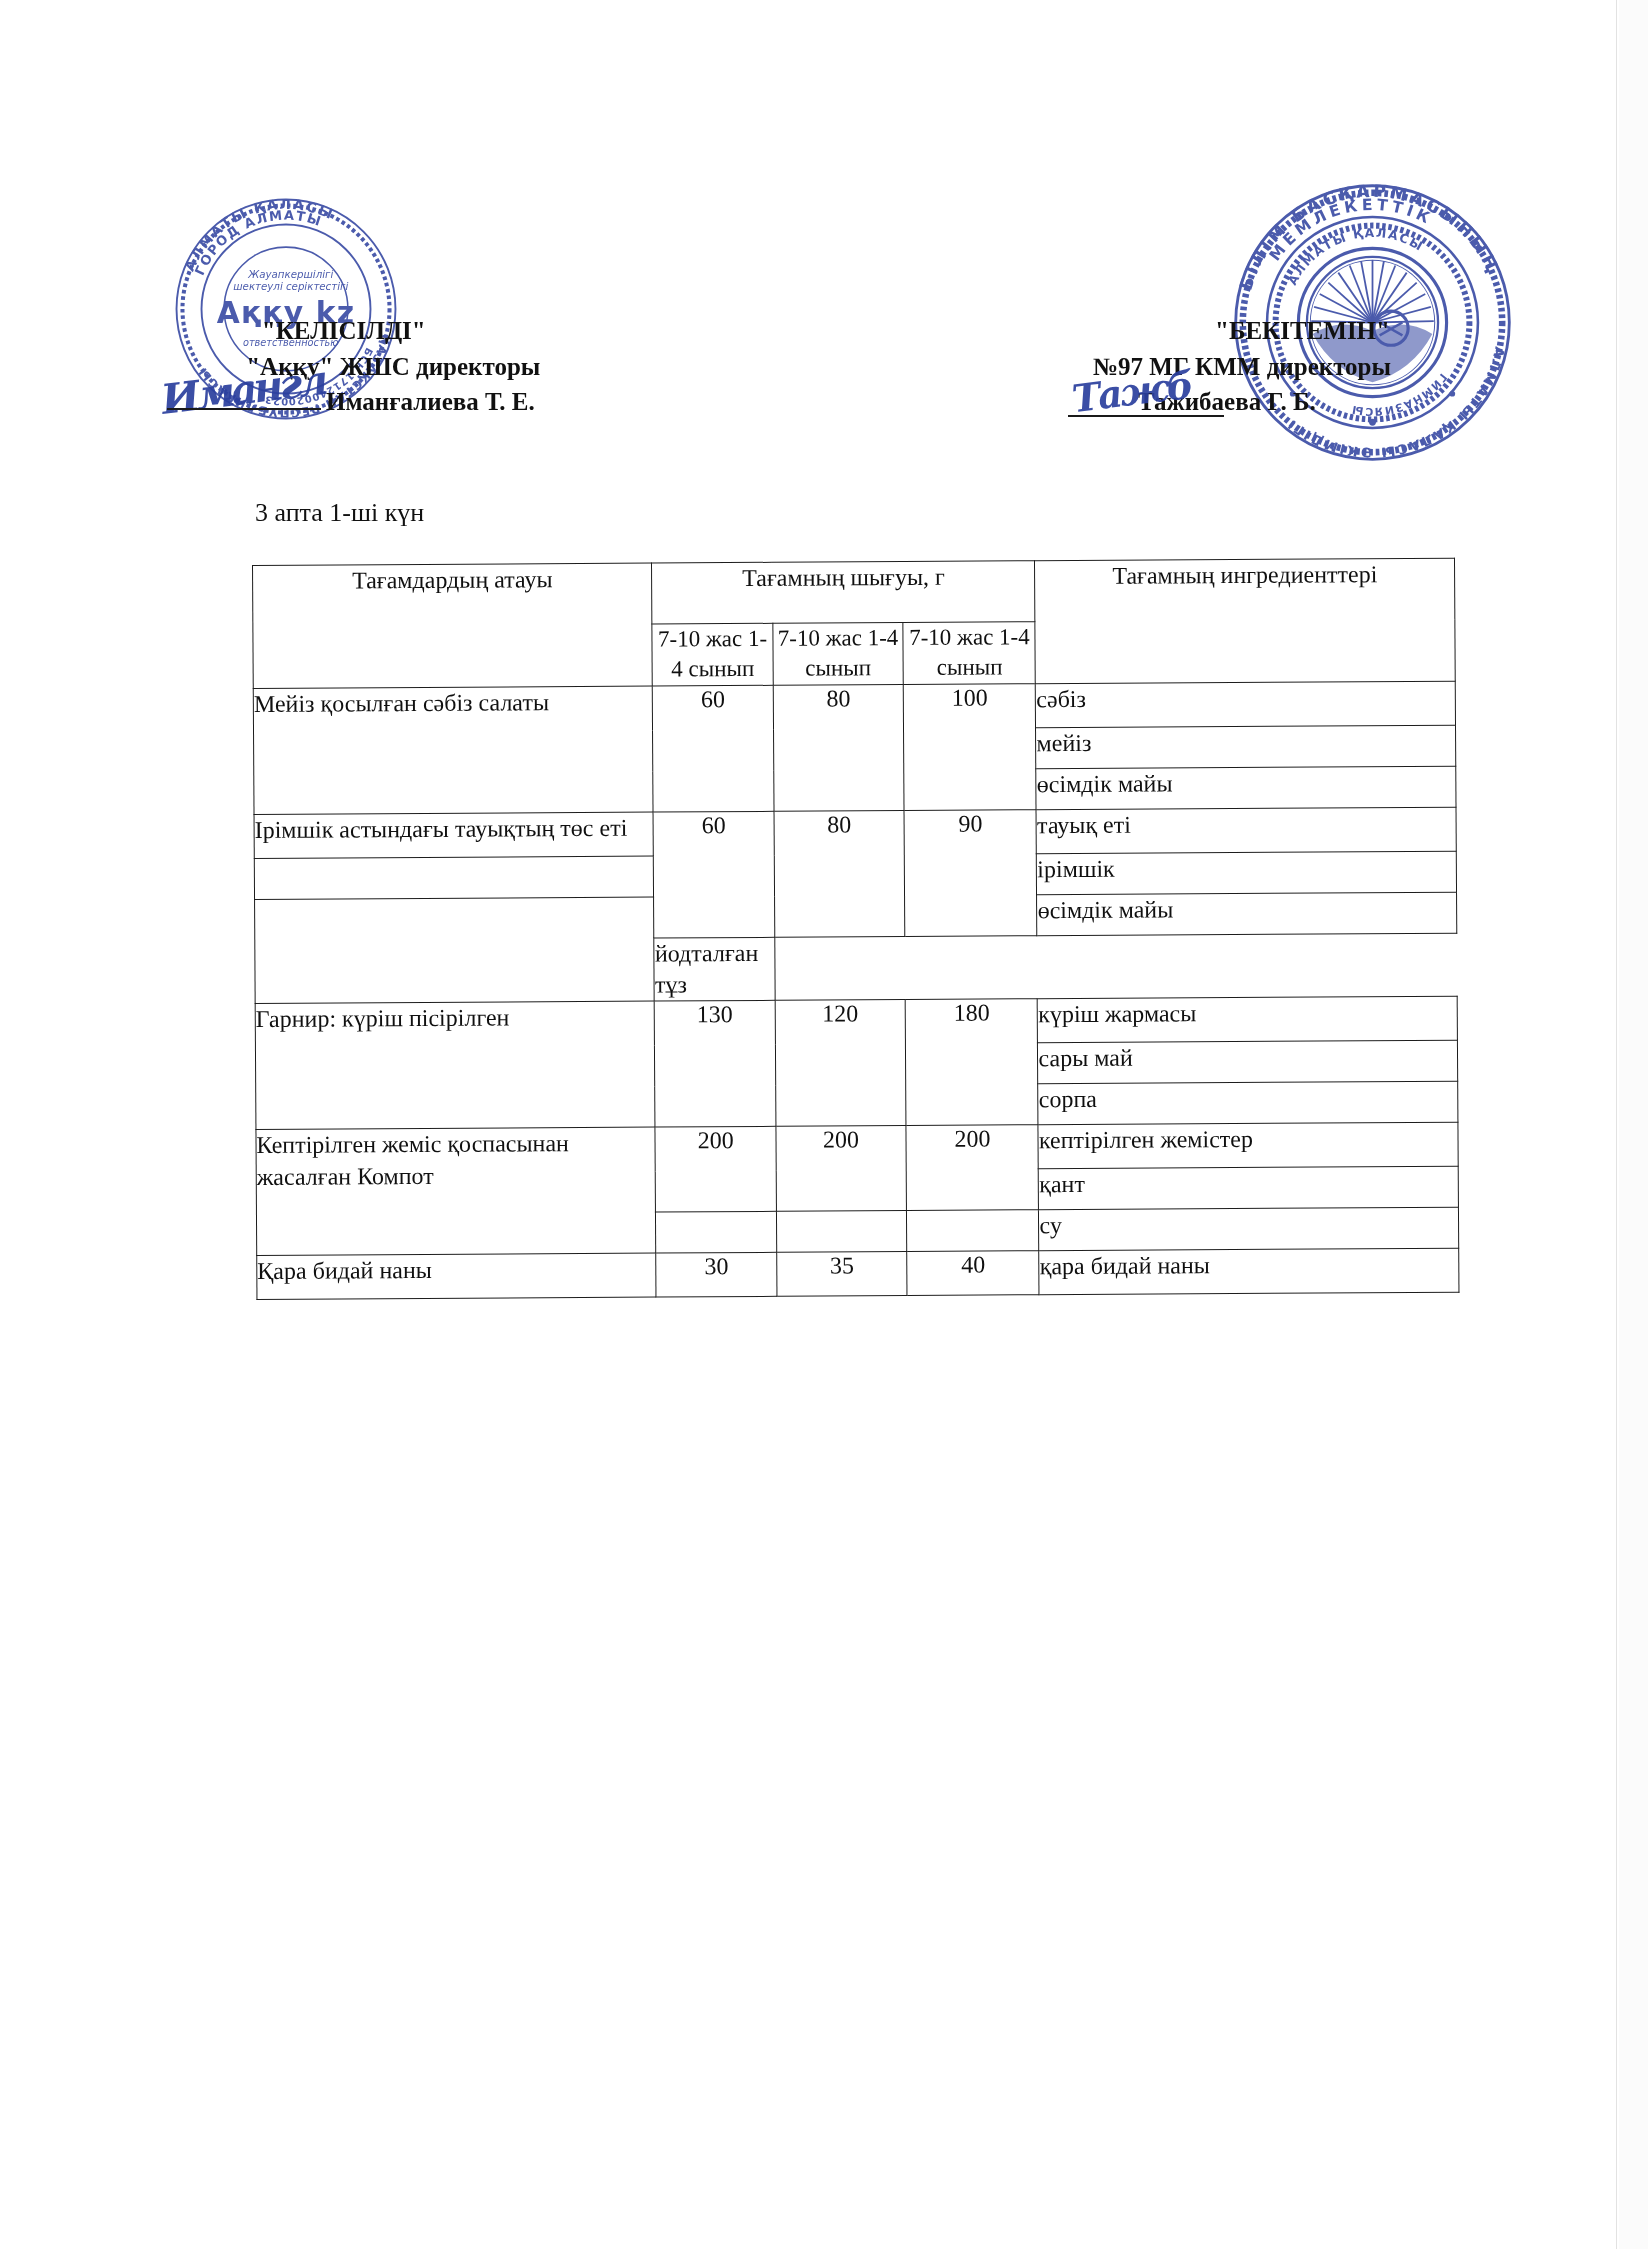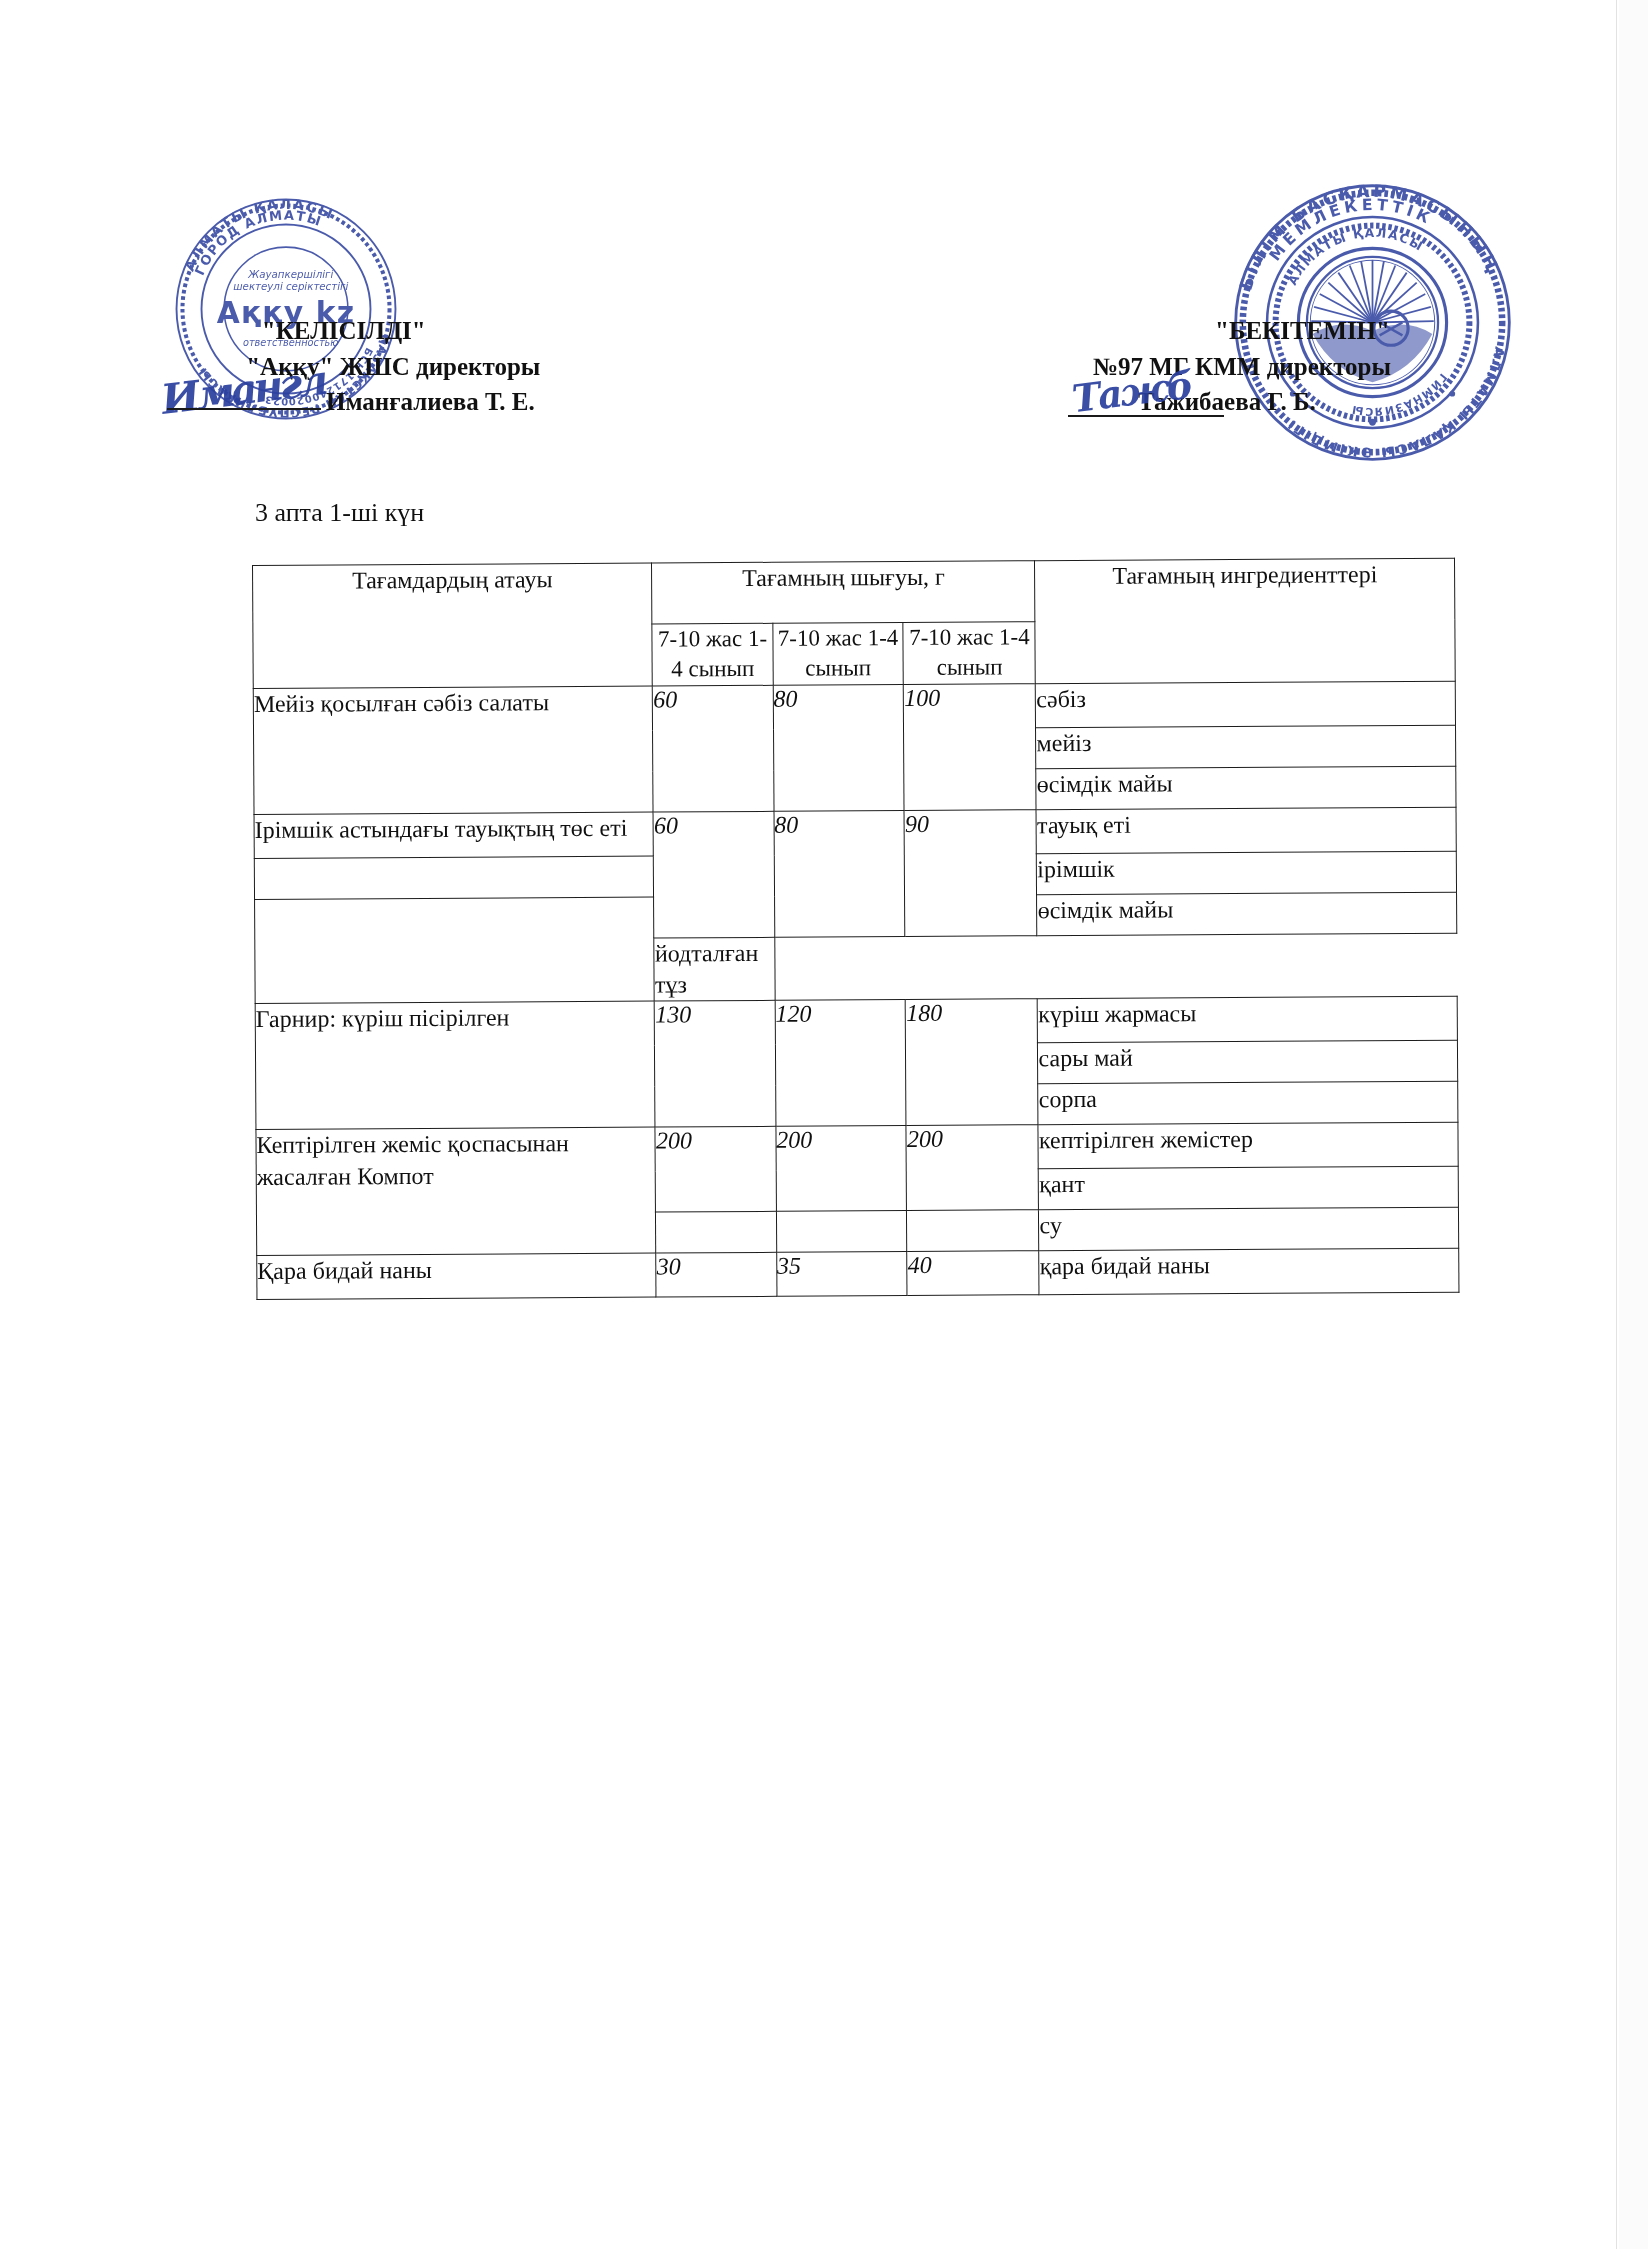--- a/index.html
+++ b/index.html
@@ -150,23 +150,22 @@
     line-height: 1.25;
   }
   th.hdr-name { vertical-align: top; padding-top: 13px; }
   th.hdr-sub  { font-size: 23px; line-height: 1.3; }
 
   td.name-cell {
     padding: 6.5px 7.8px 3.9px 10.4px;
     line-height: 1.32;
   }
   td.qty-cell {
-    text-align: left;
+    text-align: center;
     padding-top: 7.8px;
-    font-style: italic;
   }
   td.ing-cell {
     padding: 6.5px 7.8px 5.2px 11.7px;
     line-height: 1.3;
   }
   td.blank { }
 
   .col-name { width: 339px; }
   .col-q1   { width: 102px; }
   .col-q2   { width: 111px; }

